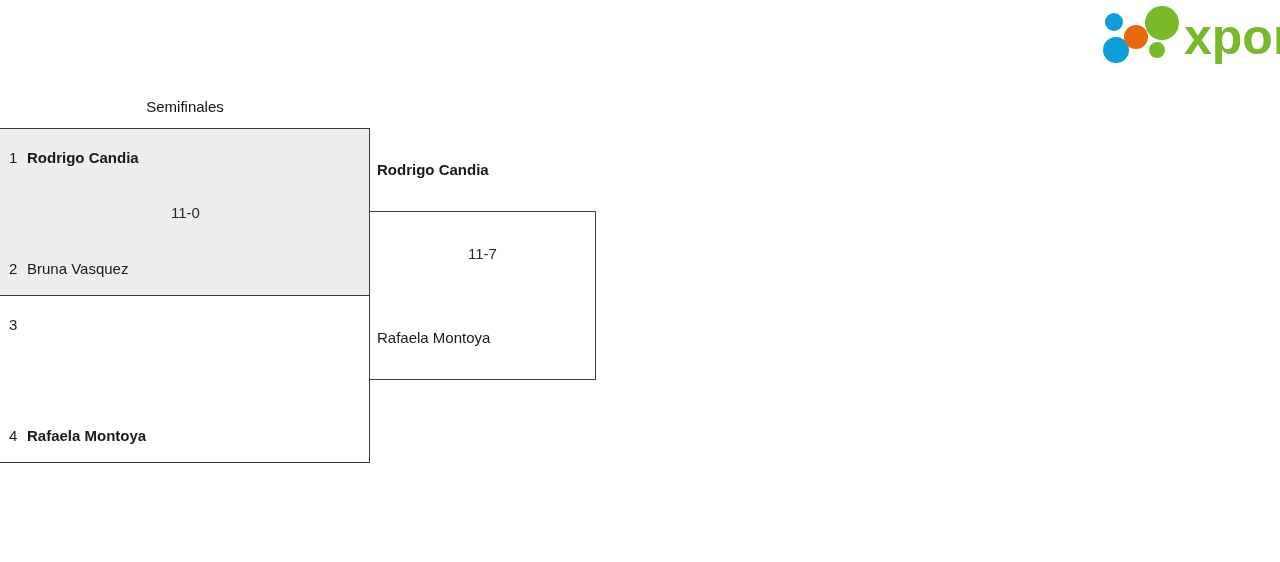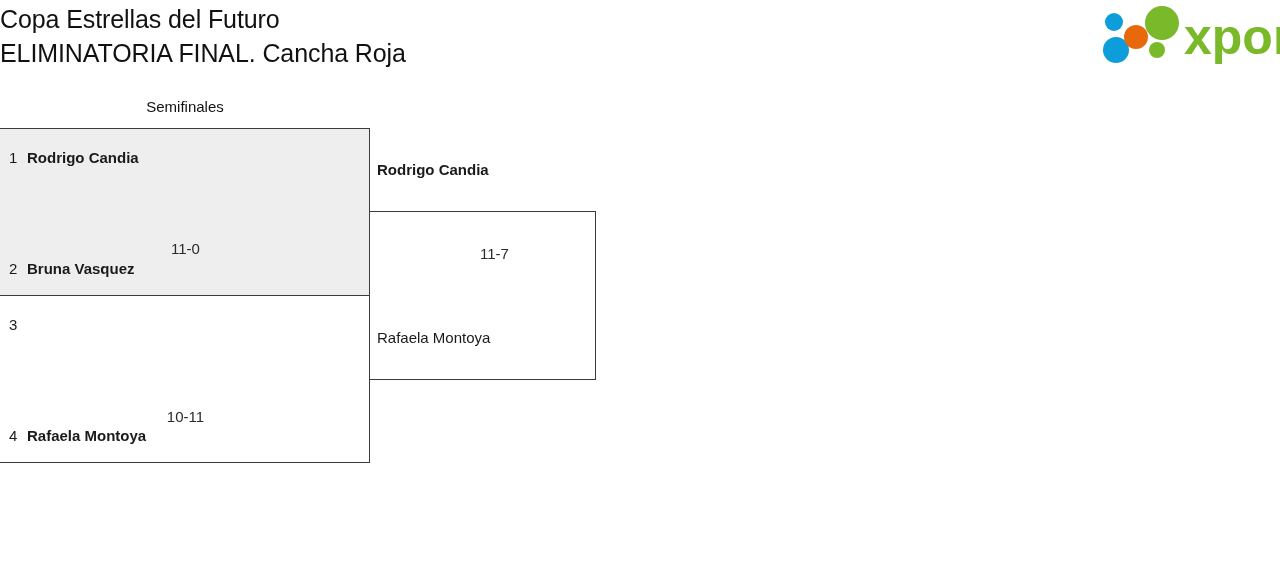--- a/index.html
+++ b/index.html
@@ -100,31 +100,30 @@
     display: inline-block;
     width: 18px;
     text-align: left;
     font-weight: 400;
     color: #1a1a1a;
   }
   .pname {
     color: #1a1a1a;
   }
   .pname.winner  { font-weight: 700; }
-  .pname.regular { font-weight: 700; }
+  .pname.regular { font-weight: 400; }
 
   .score {
     position: absolute;
     font-size: 15px;
     line-height: 20px;
     font-weight: 400;
     color: #2b2b2b;
     text-align: center;
     white-space: nowrap;
-    margin-top: 36px;
   }
 
   
   .semi-1 .slot-top    { left: 9px;  top: 19px;  }
   .semi-1 .slot-bottom { left: 9px;  top: 130px; }
   .semi-1 .score-txt   { left: 1px;  top: 74px;  width: 369px; }
 
   .semi-2 .slot-top    { left: 9px;  top: 19px;  }
   .semi-2 .slot-bottom { left: 9px;  top: 130px; }
   .semi-2 .score-txt   { left: 1px;  top: 75px;  width: 369px; }
@@ -142,32 +141,27 @@
 
   .final-top-name    { left: 377px; top: 160px; }
   .final-bottom-name { left: 377px; top: 328px; }
   .final-score {
     position: absolute;
     left: 369px; top: 244px; width: 227px;
     text-align: center;
     font-size: 15px;
     line-height: 20px;
     color: #2b2b2b;
-    padding-left: 12px;
   }
 </style>
 </head>
 <body>
 
 <div class="page-header">
 
-  <div class="title-block">
-    <div class="title-line">Copa Estrellas del Futuro</div>
-    <div class="title-line">ELIMINATORIA FINAL. Cancha Roja</div>
-  </div>
 
   <div class="logo">
     <svg width="226" height="64" viewBox="0 0 226 64" xmlns="http://www.w3.org/2000/svg">
       <g>
         <circle cx="14" cy="18" r="9" fill="#0d9ddb"></circle>
         <circle cx="16" cy="46" r="13" fill="#0d9ddb"></circle>
         <circle cx="36" cy="33" r="12" fill="#e8690b"></circle>
         <circle cx="57" cy="46" r="8" fill="#7ab929"></circle>
         <circle cx="62" cy="19" r="17" fill="#7ab929"></circle>
       </g>
@@ -190,21 +184,20 @@
     <div class="competitor slot-bottom">
       <span class="seed">2</span>
       <span class="pname regular">Bruna Vasquez</span>
     </div>
   </div>
 
   <div class="match semi-2">
     <div class="competitor slot-top">
       <span class="seed">3</span>
     </div>
-    <div class="score score-txt">10-11</div>
     <div class="competitor slot-bottom">
       <span class="seed">4</span>
       <span class="pname winner">Rafaela Montoya</span>
     </div>
   </div>
 
   <div class="match final-1"></div>
 
   <div class="final-name winner final-top-name">Rodrigo Candia</div>
 

